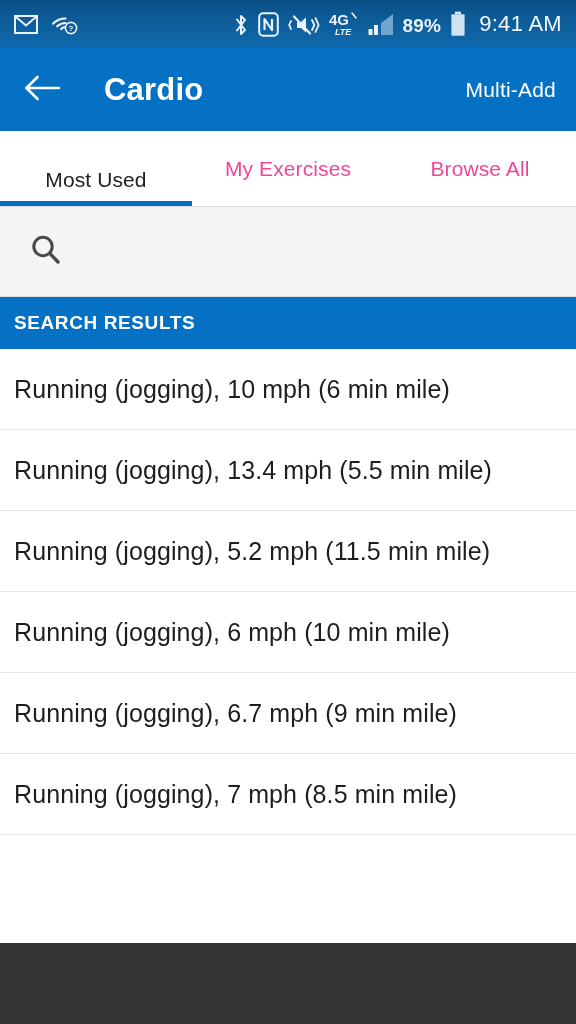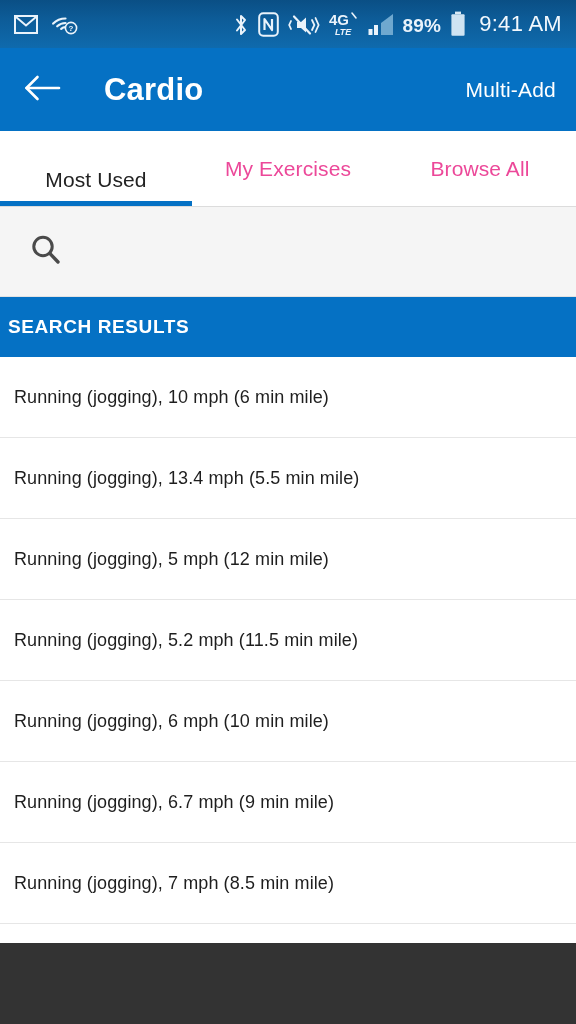--- a/index.html
+++ b/index.html
@@ -77,37 +77,37 @@
     font-size:25px; color:#222222; width:100%;
     letter-spacing:.1px;
   }
   .search-icon-btn{
     margin-left:22px; width:48px; height:48px;
     display:flex; align-items:center; justify-content:center; cursor:pointer;
   }
 
   
   .section-header{
-    height:60px; background:#0571c4;
-    display:flex; align-items:center; padding-left:8px;
+    height:52px; background:#0571c4;
+    display:flex; align-items:center; padding-left:14px;
   }
   .section-header-label{
     color:#ffffff; font-size:19px; font-weight:bold; letter-spacing:.6px;
   }
 
   
   .results{ background:#ffffff; }
   .result-row{
     height:81px; display:flex; align-items:center;
     padding-left:14px; padding-right:14px;
     border-bottom:1px solid #e6e6e6;
     background:#ffffff; cursor:pointer;
   }
   .result-label{
-    font-size:18px; color:#1e1e1e; letter-spacing:.1px;
+    font-size:25px; color:#1e1e1e; letter-spacing:.1px;
   }
 
   
   .navbar{
     position:absolute; left:0; right:0; bottom:0;
     height:81px; background:#333333;
   }
 </style>
 </head>
 <body>
@@ -223,23 +223,20 @@
   </div>
 
   <div class="results">
     <div class="result-row">
       <span class="result-label">Running (jogging), 10 mph (6 min mile)</span>
     </div>
     <div class="result-row">
       <span class="result-label">Running (jogging), 13.4 mph (5.5 min mile)</span>
     </div>
     <div class="result-row">
-      <span class="result-label">Running (jogging), 5 mph (12 min mile)</span>
-    </div>
-    <div class="result-row">
       <span class="result-label">Running (jogging), 5.2 mph (11.5 min mile)</span>
     </div>
     <div class="result-row">
       <span class="result-label">Running (jogging), 6 mph (10 min mile)</span>
     </div>
     <div class="result-row">
       <span class="result-label">Running (jogging), 6.7 mph (9 min mile)</span>
     </div>
     <div class="result-row">
       <span class="result-label">Running (jogging), 7 mph (8.5 min mile)</span>

